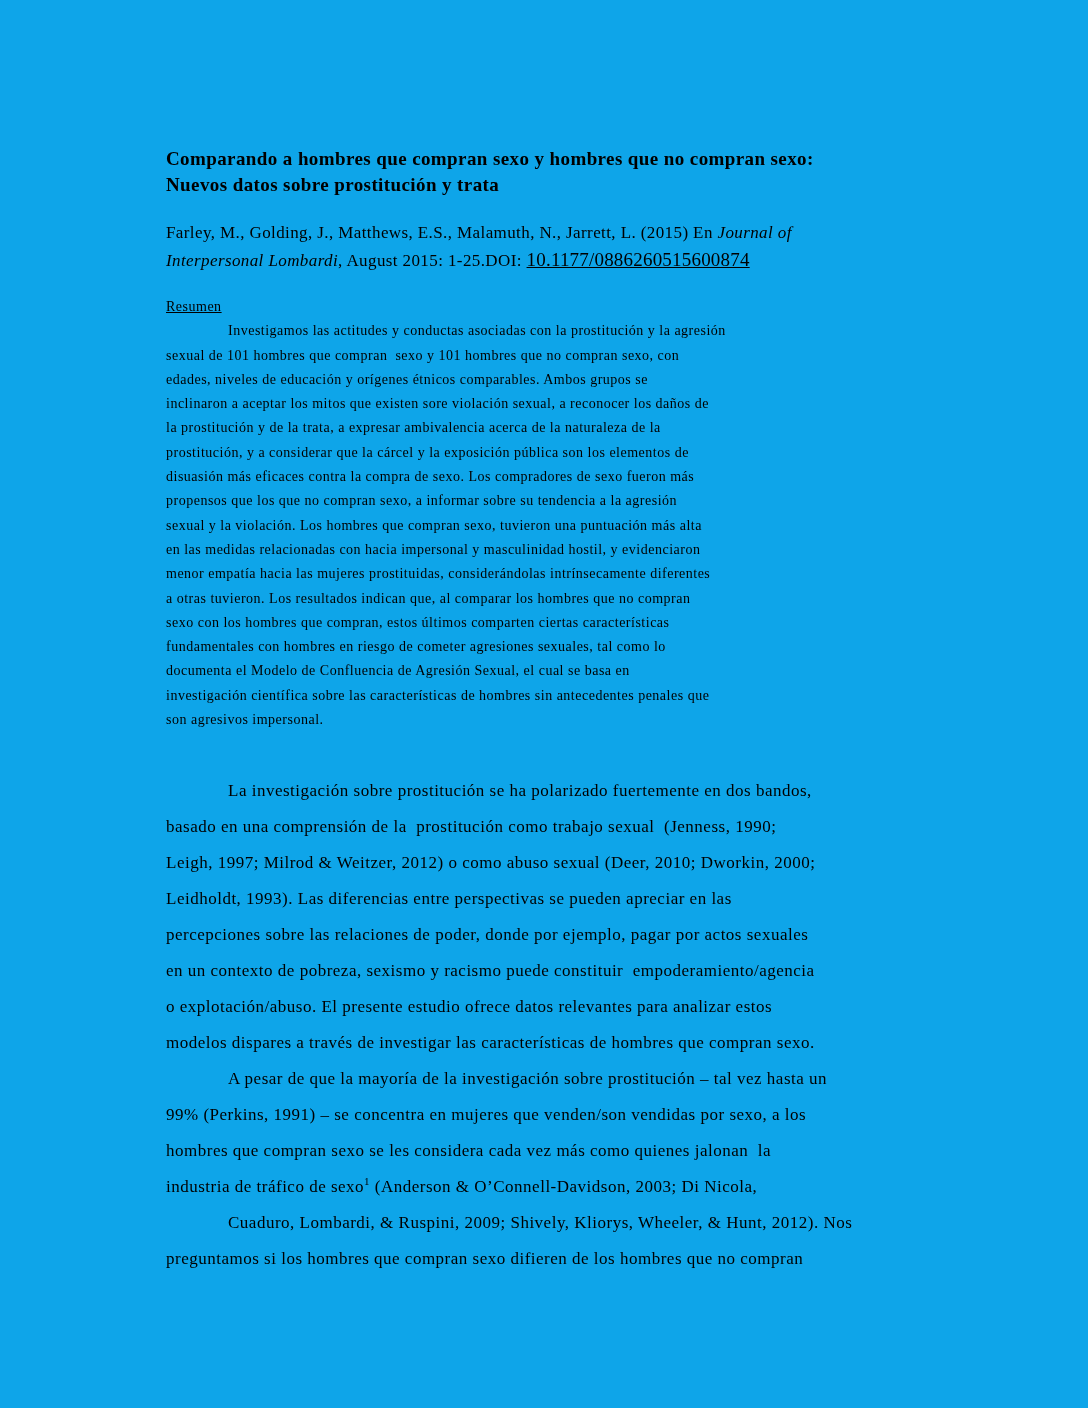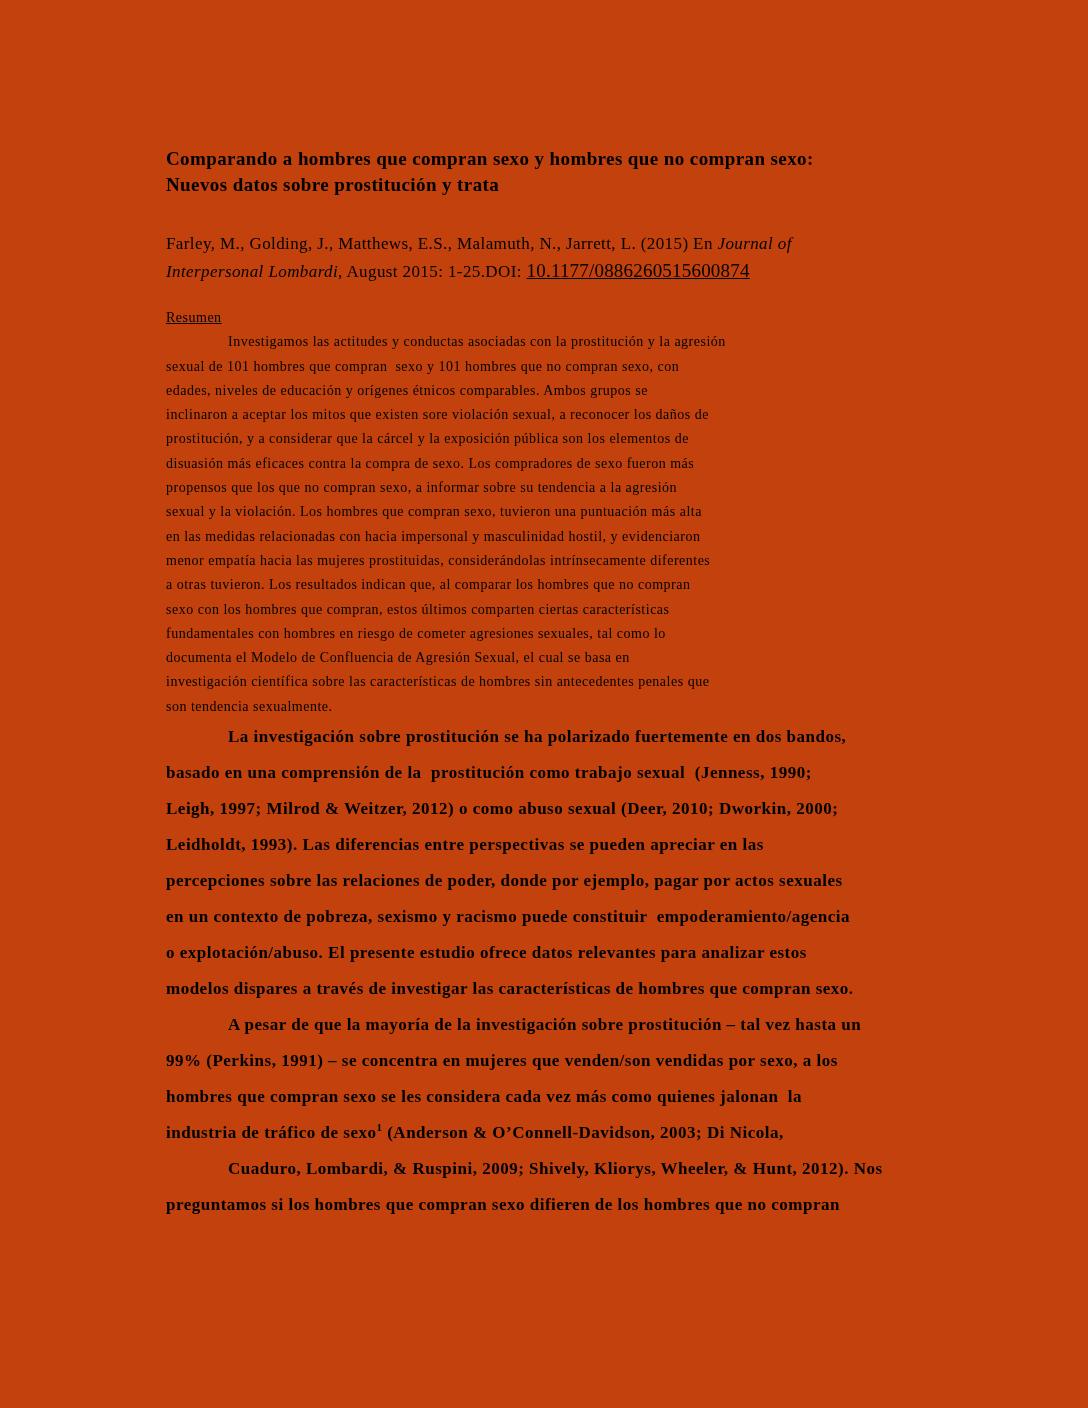--- a/index.html
+++ b/index.html
@@ -4,65 +4,65 @@
 <style>
   html, body {
     margin: 0;
     padding: 0;
     background: #ffffff;
   }
   .page {
     position: relative;
     width: 1088px;
     height: 1408px;
-    background: #c2410c;
+    background: #0ea5e9;
     color: #000000;
     font-family: "Liberation Serif", "DejaVu Serif", serif;
     overflow: hidden;
   }
   .content {
     position: absolute;
     left: 166px;
     top: 0;
     width: 790px;
   }
   .title {
     margin-top: 146px;
     font-size: 19px;
     font-weight: bold;
     line-height: 26px;
     letter-spacing: 0.4px;
   }
   .title .line { white-space: pre; }
   .citation {
-    margin-top: 32px;
+    margin-top: 21px;
     font-size: 17px;
     line-height: 27px;
     letter-spacing: 0.4px;
   }
   .citation .line { white-space: pre; }
   .citation .ital { font-style: italic; }
   .citation .doi-number { font-size: 19px; letter-spacing: 0.2px; text-decoration: underline; }
   .abstract {
     margin-top: 21px;
     font-size: 14px;
     line-height: 24.3px;
     letter-spacing: 0.5px;
   }
   .abstract .heading {
     text-decoration: underline;
     white-space: pre;
   }
   .line { white-space: pre; }
   .lines .line:first-child { text-indent: 62px; }
   .body-text {
+    margin-top: 41px;
     font-size: 17px;
     line-height: 36px;
     letter-spacing: 0.5px;
-    font-weight: bold;
   }
   .sup-line { white-space: pre; }
   .sup-line sup {
     font-size: 11px;
     line-height: 0;
     vertical-align: super;
   }
 </style>
 </head>
 <body>
@@ -80,32 +80,33 @@
       <div class="line"><span class="ital">Interpersonal Lombardi</span><span>, August 2015: 1-25.DOI: </span><span class="doi-number">10.1177/0886260515600874</span></div>
     </div>
 
     <div class="abstract">
       <div class="heading">Resumen</div>
       <div class="lines">
           <div class="line">Investigamos las actitudes y conductas asociadas con la prostitución y la agresión</div>
           <div class="line">sexual de 101 hombres que compran  sexo y 101 hombres que no compran sexo, con</div>
           <div class="line">edades, niveles de educación y orígenes étnicos comparables. Ambos grupos se</div>
           <div class="line">inclinaron a aceptar los mitos que existen sore violación sexual, a reconocer los daños de</div>
+          <div class="line">la prostitución y de la trata, a expresar ambivalencia acerca de la naturaleza de la</div>
           <div class="line">prostitución, y a considerar que la cárcel y la exposición pública son los elementos de</div>
           <div class="line">disuasión más eficaces contra la compra de sexo. Los compradores de sexo fueron más</div>
           <div class="line">propensos que los que no compran sexo, a informar sobre su tendencia a la agresión</div>
           <div class="line">sexual y la violación. Los hombres que compran sexo, tuvieron una puntuación más alta</div>
           <div class="line">en las medidas relacionadas con hacia impersonal y masculinidad hostil, y evidenciaron</div>
           <div class="line">menor empatía hacia las mujeres prostituidas, considerándolas intrínsecamente diferentes</div>
           <div class="line">a otras tuvieron. Los resultados indican que, al comparar los hombres que no compran</div>
           <div class="line">sexo con los hombres que compran, estos últimos comparten ciertas características</div>
           <div class="line">fundamentales con hombres en riesgo de cometer agresiones sexuales, tal como lo</div>
           <div class="line">documenta el Modelo de Confluencia de Agresión Sexual, el cual se basa en</div>
           <div class="line">investigación científica sobre las características de hombres sin antecedentes penales que</div>
-          <div class="line">son tendencia sexualmente.</div>
+          <div class="line">son agresivos impersonal.</div>
         </div>
     </div>
 
     <div class="body-text">
       <div class="lines">
           <div class="line">La investigación sobre prostitución se ha polarizado fuertemente en dos bandos,</div>
           <div class="line">basado en una comprensión de la  prostitución como trabajo sexual  (Jenness, 1990;</div>
           <div class="line">Leigh, 1997; Milrod &amp; Weitzer, 2012) o como abuso sexual (Deer, 2010; Dworkin, 2000;</div>
           <div class="line">Leidholdt, 1993). Las diferencias entre perspectivas se pueden apreciar en las</div>
           <div class="line">percepciones sobre las relaciones de poder, donde por ejemplo, pagar por actos sexuales</div>

